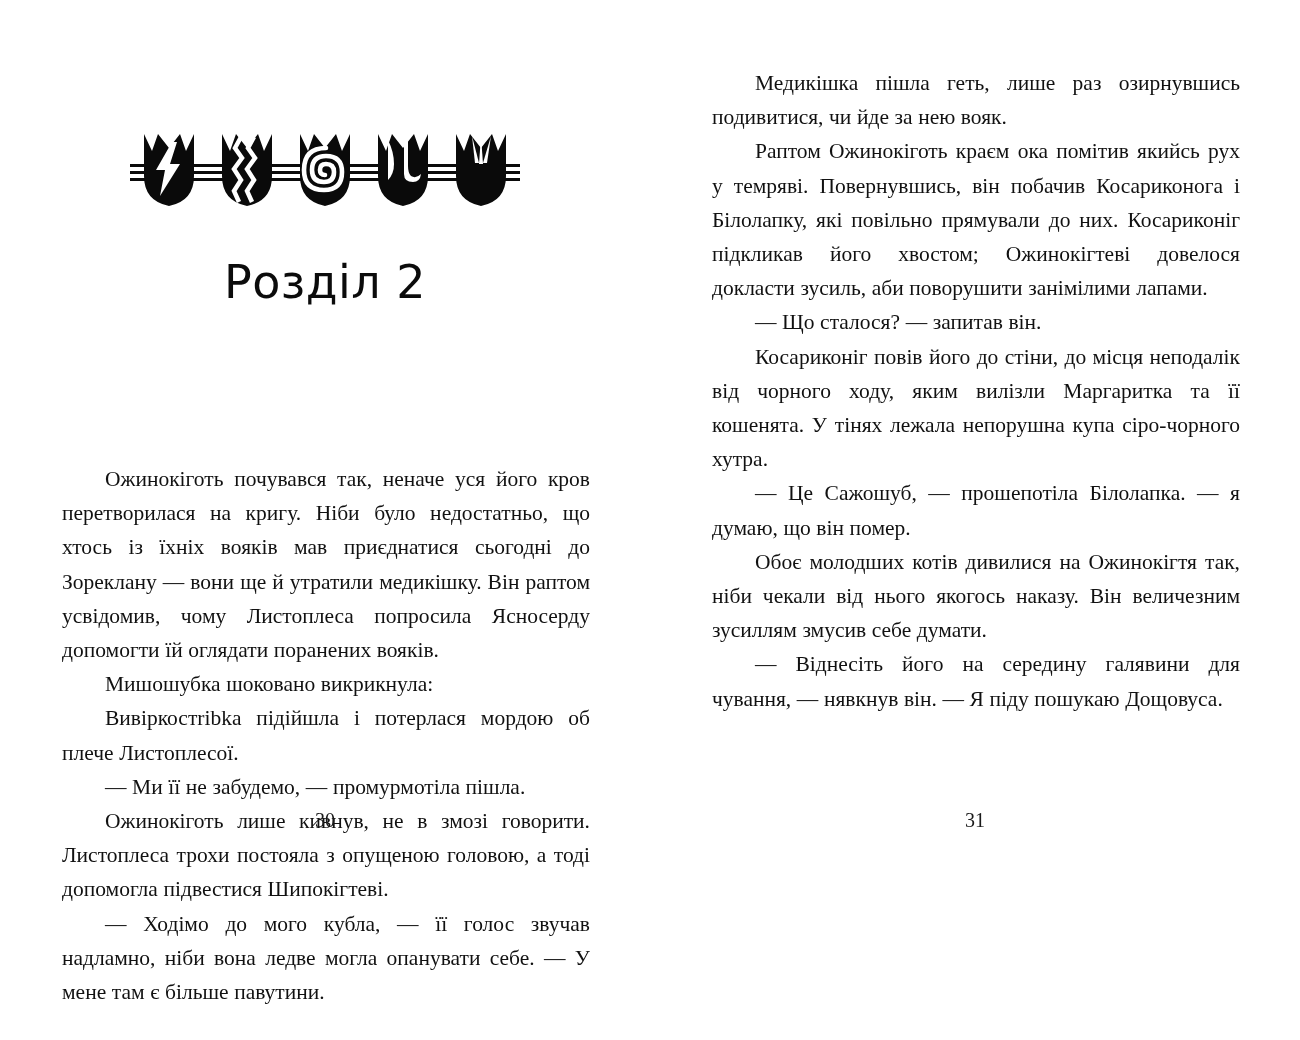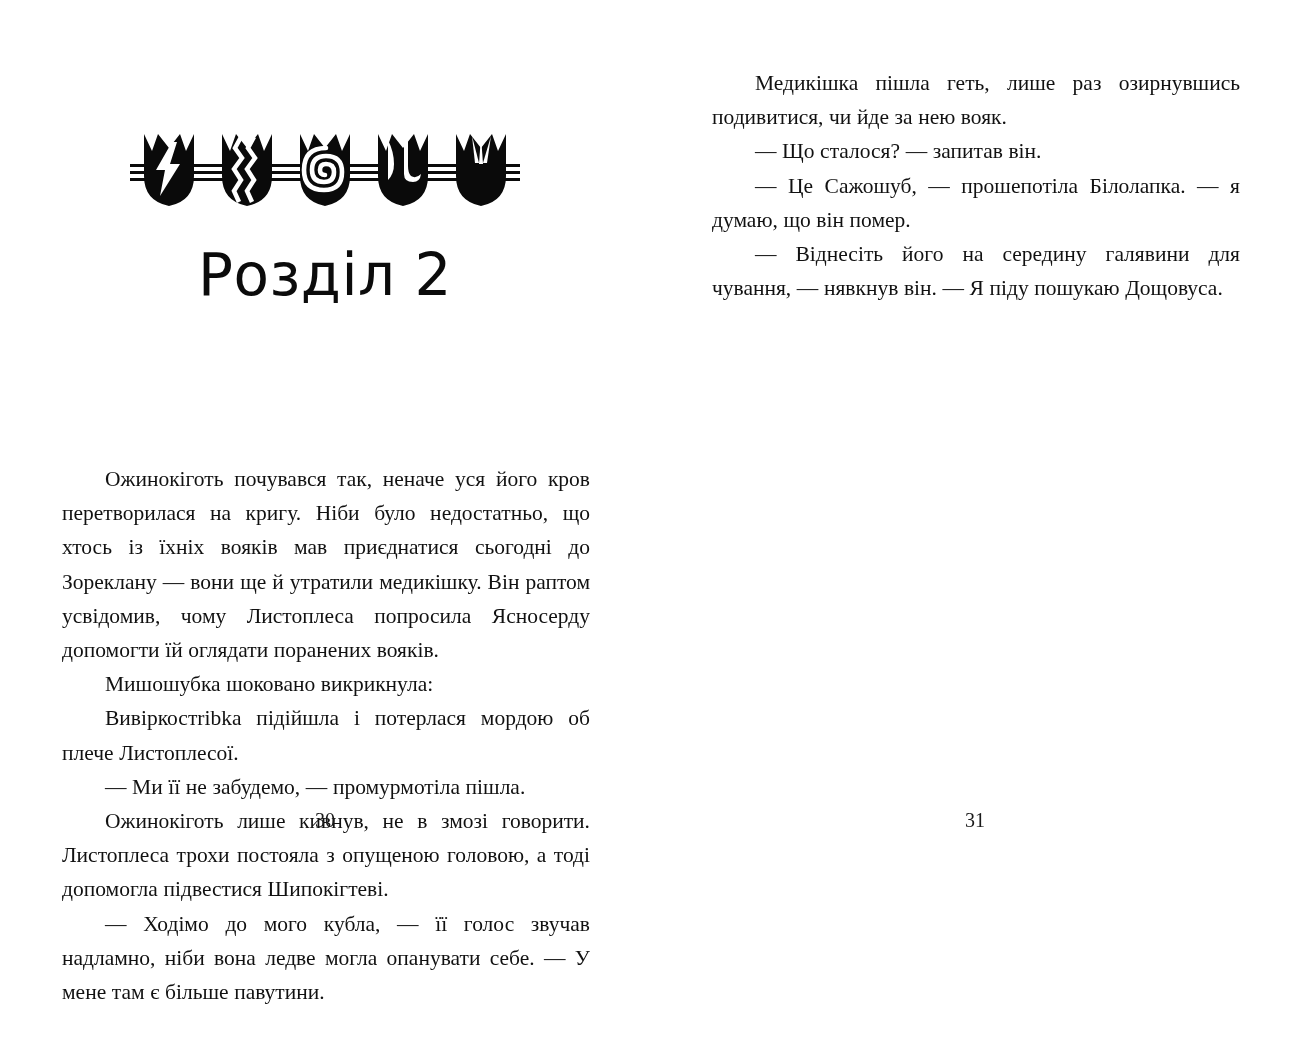--- a/index.html
+++ b/index.html
@@ -47,25 +47,25 @@
     width: 78px;
     height: 92px;
     display: block;
   }
 
   
   .chapter-title {
     position: absolute;
     left: 0;
     right: 0;
-    top: 207px;
+    top: 228px;
     text-align: center;
     font-family: "DejaVu Sans", "Liberation Sans", sans-serif;
     font-weight: 400;
-    font-size: 58px;
+    font-size: 46px;
     letter-spacing: 0.5px;
     line-height: 1;
     color: #0b0b0b;
   }
 
   
   .body-col {
     position: absolute;
     box-sizing: border-box;
   }
@@ -196,22 +196,25 @@
         <p class="dialogue">— Ходімо до мого кубла, — її голос звучав надламно, ніби вона ледве могла опанувати себе. — У мене там є більше павутини.</p>
       </div>
 
       <div class="folio">30</div>
     </div>
 
     <div class="leaf leaf-right">
 
       <div class="body-col right">
         <p>Медикішка пішла геть, лише раз озирнувшись подивитися, чи йде за нею вояк.</p>
+        <p>Раптом Ожинокіготь краєм ока помітив якийсь рух у темряві. Повернувшись, він побачив Косариконога і Білолапку, які повільно прямували до них. Косариконіг підкликав його хвостом; Ожинокігтеві довелося докласти зусиль, аби поворушити занімілими лапами.</p>
         <p class="dialogue">— Що сталося? — запитав він.</p>
+        <p>Косариконіг повів його до стіни, до місця неподалік від чорного ходу, яким вилізли Маргаритка та її кошенята. У тінях лежала непорушна купа сіро-чорного хутра.</p>
         <p class="dialogue">— Це Сажошуб, — прошепотіла Білолапка. — я думаю, що він помер.</p>
+        <p>Обоє молодших котів дивилися на Ожинокігтя так, ніби чекали від нього якогось наказу. Він величезним зусиллям змусив себе думати.</p>
         <p class="dialogue">— Віднесіть його на середину галявини для чування, — нявкнув він. — Я піду пошукаю Дощовуса.</p>
 
       </div>
 
       <div class="folio">31</div>
     </div>
 
   </div>
 </div>
 

